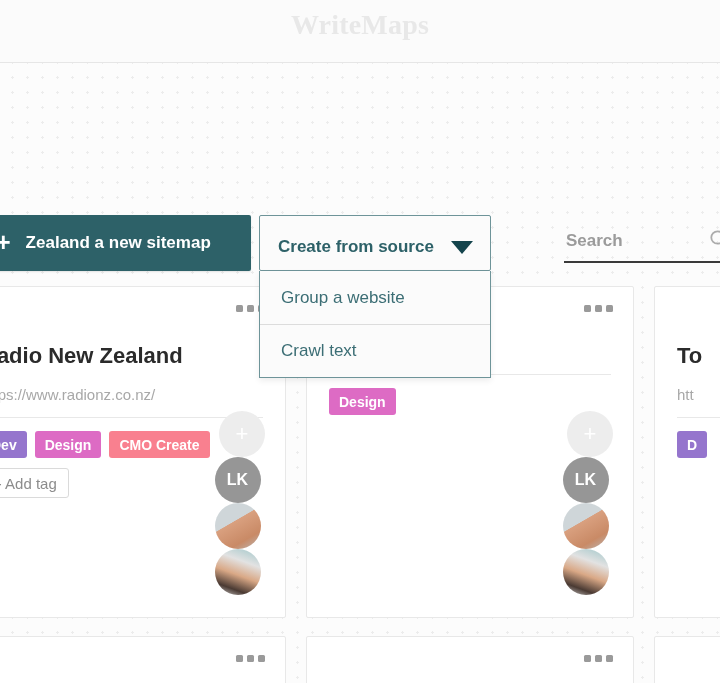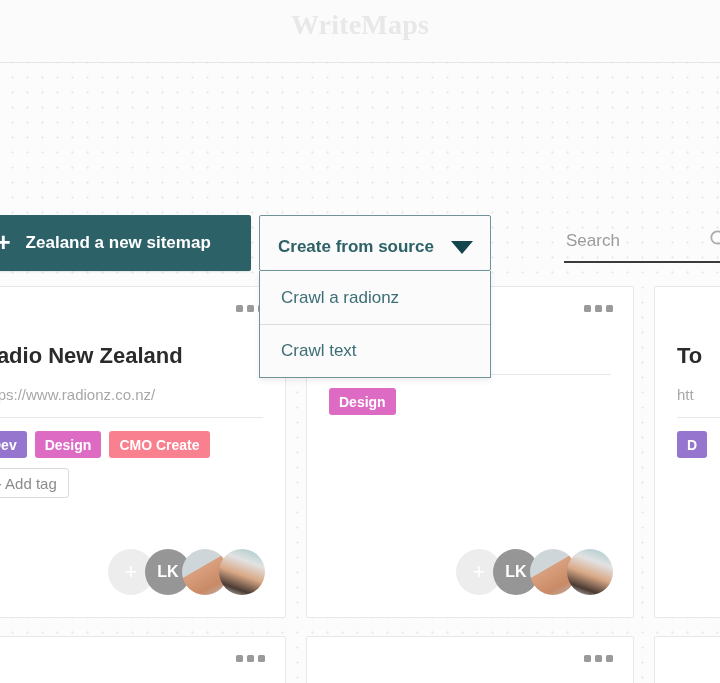--- a/index.html
+++ b/index.html
@@ -155,20 +155,21 @@
   }
   .search-input {
     border: none;
     outline: none;
     background: transparent;
     font-family: "Liberation Sans", sans-serif;
     font-size: 17px;
     color: #3a3a3a;
     width: 120px;
     padding: 0 0 6px 2px;
+    font-weight: bold;
   }
   .search-input::placeholder { color: #9b9b9b; }
   .search-icon {
     margin-bottom: 6px;
     flex: none;
     opacity: 0.55;
   }
 
   
   .cards {
@@ -262,20 +263,21 @@
     margin-top: 10px;
   }
   .tag-row-wrap { display: flex; flex-direction: column; align-items: flex-start; }
 
   .avatars {
     position: absolute;
     right: 20px;
     bottom: 22px;
     display: flex;
     align-items: center;
+    flex-direction: column;
   }
   .avatar {
     width: 46px; height: 46px;
     border-radius: 50%;
     margin-left: -9px;
     display: flex;
     align-items: center;
     justify-content: center;
     font-size: 16px;
     font-weight: bold;
@@ -304,21 +306,21 @@
     <span class="plus-glyph">+</span>
     <span>Zealand a new sitemap</span>
   </button>
 
   <div class="dropdown-wrap">
     <div class="dropdown-toggle">
       <span>Create from source</span>
       <span class="caret"></span>
     </div>
     <div class="dropdown-menu">
-      <div class="dropdown-item">Crawl a radionz</div>
+      <div class="dropdown-item">Group a website</div>
       <div class="dropdown-item">Crawl text</div>
     </div>
   </div>
 
   <div class="search-box">
     <input class="search-input" type="text" placeholder="Search" style="">
     <span class="search-icon">
       <svg width="20" height="20" viewBox="0 0 20 20">
         <circle cx="8.5" cy="8.5" r="6.2" fill="none" stroke="#6b6b6b" stroke-width="1.8"></circle>
         <line x1="13" y1="13" x2="18.5" y2="18.5" stroke="#6b6b6b" stroke-width="1.8" stroke-linecap="round"></line>

